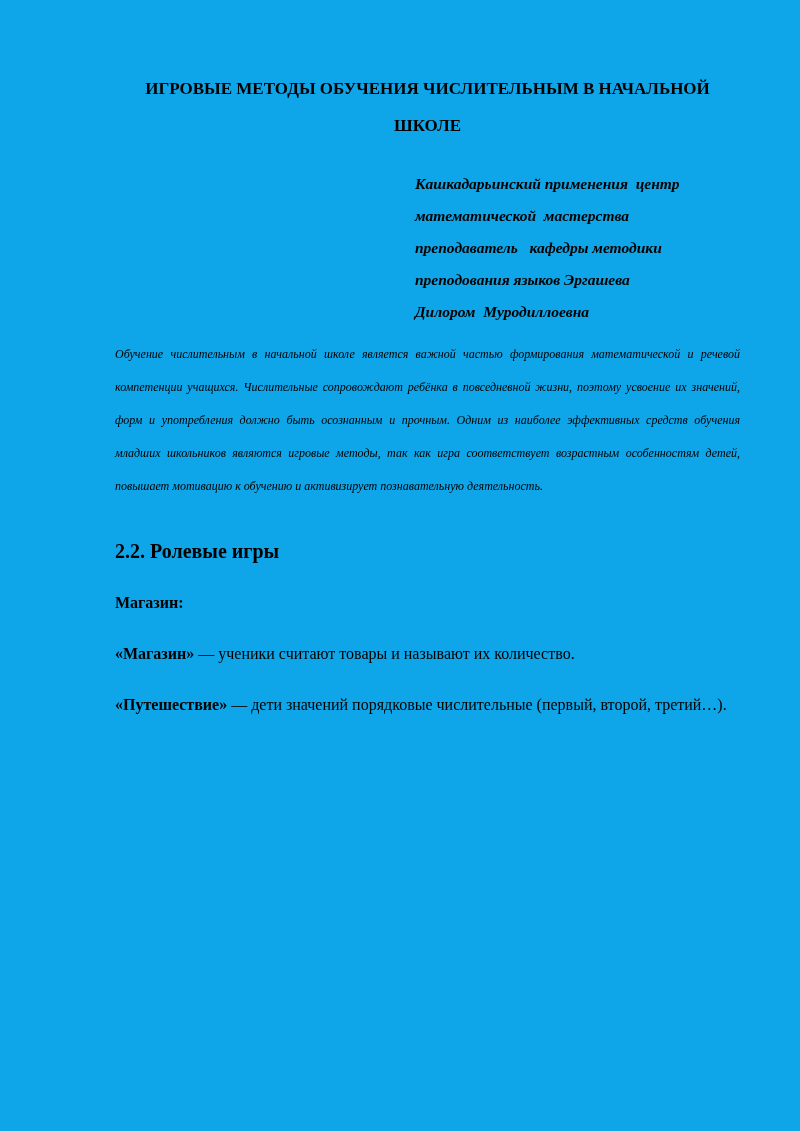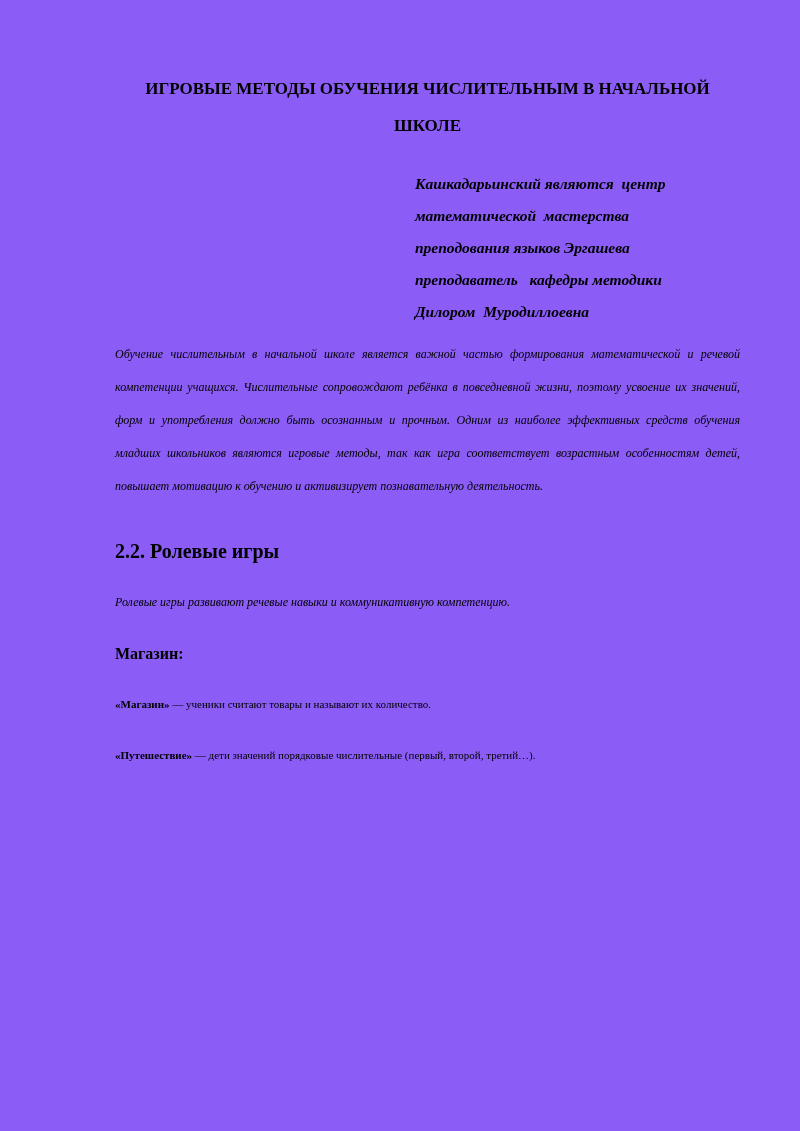--- a/index.html
+++ b/index.html
@@ -5,21 +5,21 @@
   html, body {
     margin: 0;
     padding: 0;
     background: #ffffff;
   }
   .page {
     position: relative;
     width: 800px;
     height: 1131px;
     box-sizing: border-box;
-    background: #8b5cf6;
+    background: #0ea5e9;
     color: #000000;
     font-family: "Liberation Serif", "DejaVu Serif", serif;
     padding: 70px 60px 40px 115px;
     overflow: hidden;
   }
   .doc-title {
     text-align: center;
     font-weight: bold;
     font-size: 17px;
     line-height: 37px;
@@ -55,51 +55,50 @@
     line-height: 33px;
     margin: 32px 0 18px 0;
   }
   .examples-label {
     font-weight: bold;
     font-size: 16px;
     line-height: 33px;
     margin: 0 0 18px 0;
   }
   .example-par {
-    font-size: 11px;
+    font-size: 16px;
     line-height: 33px;
     text-align: justify;
     margin: 0 0 18px 0;
   }
   .example-term {
     font-weight: bold;
   }
 </style>
 </head>
 <body>
 
 <div class="page">
 
   <h1 class="doc-title">ИГРОВЫЕ МЕТОДЫ ОБУЧЕНИЯ ЧИСЛИТЕЛЬНЫМ В НАЧАЛЬНОЙ ШКОЛЕ</h1>
 
   <div class="author-block">
-    <div class="author-line">Кашкадарьинский являются  центр</div>
+    <div class="author-line">Кашкадарьинский применения  центр</div>
     <div class="author-line">математической  мастерства</div>
+    <div class="author-line">преподаватель   кафедры методики</div>
     <div class="author-line">преподования языков Эргашева</div>
-    <div class="author-line">преподаватель   кафедры методики</div>
     <div class="author-line">Дилором  Муродиллоевна</div>
   </div>
 
 
   <p class="body-par">Обучение числительным в начальной школе является важной частью формирования математической и речевой компетенции учащихся. Числительные сопровождают ребёнка в повседневной жизни, поэтому усвоение их значений, форм и употребления должно быть осознанным и прочным. Одним из наиболее эффективных средств обучения младших школьников являются игровые методы, так как игра соответствует возрастным особенностям детей, повышает мотивацию к обучению и активизирует познавательную деятельность.</p>
 
 
   <h3 class="section-heading">2.2. Ролевые игры</h3>
 
-  <p class="body-par">Ролевые игры развивают речевые навыки и коммуникативную компетенцию.</p>
 
   <p class="examples-label">Магазин:</p>
 
   <p class="example-par"><span class="example-term">«Магазин»</span><span> — ученики считают товары и называют их количество.</span></p>
 
   <p class="example-par"><span class="example-term">«Путешествие»</span><span> — дети значений порядковые числительные (первый, второй, третий…).</span></p>
 
 </div>
 
 </body></html>

